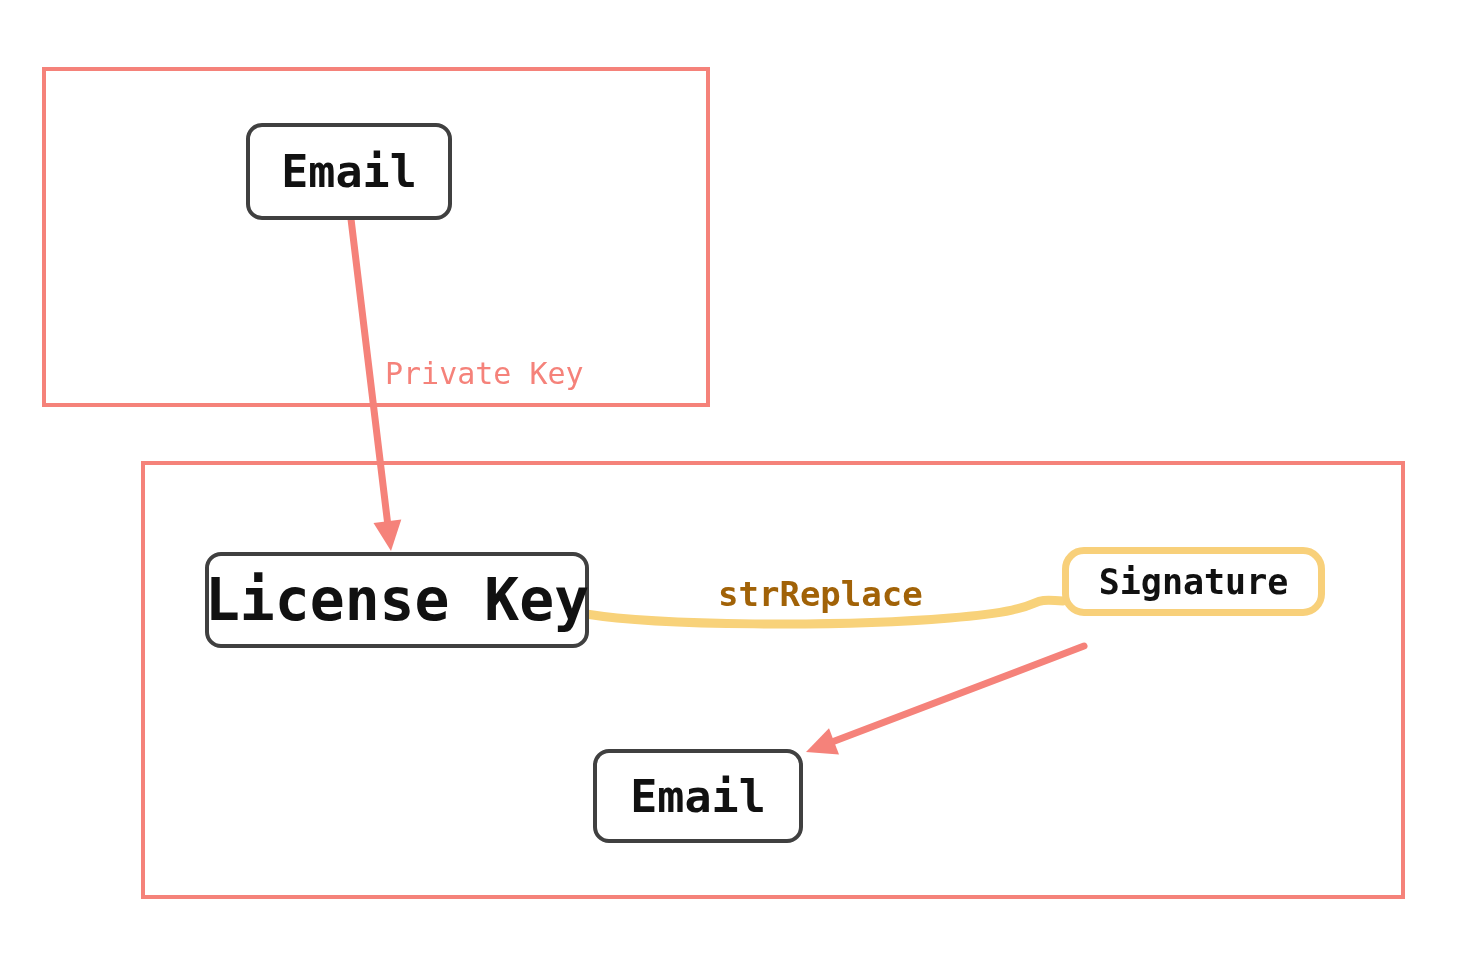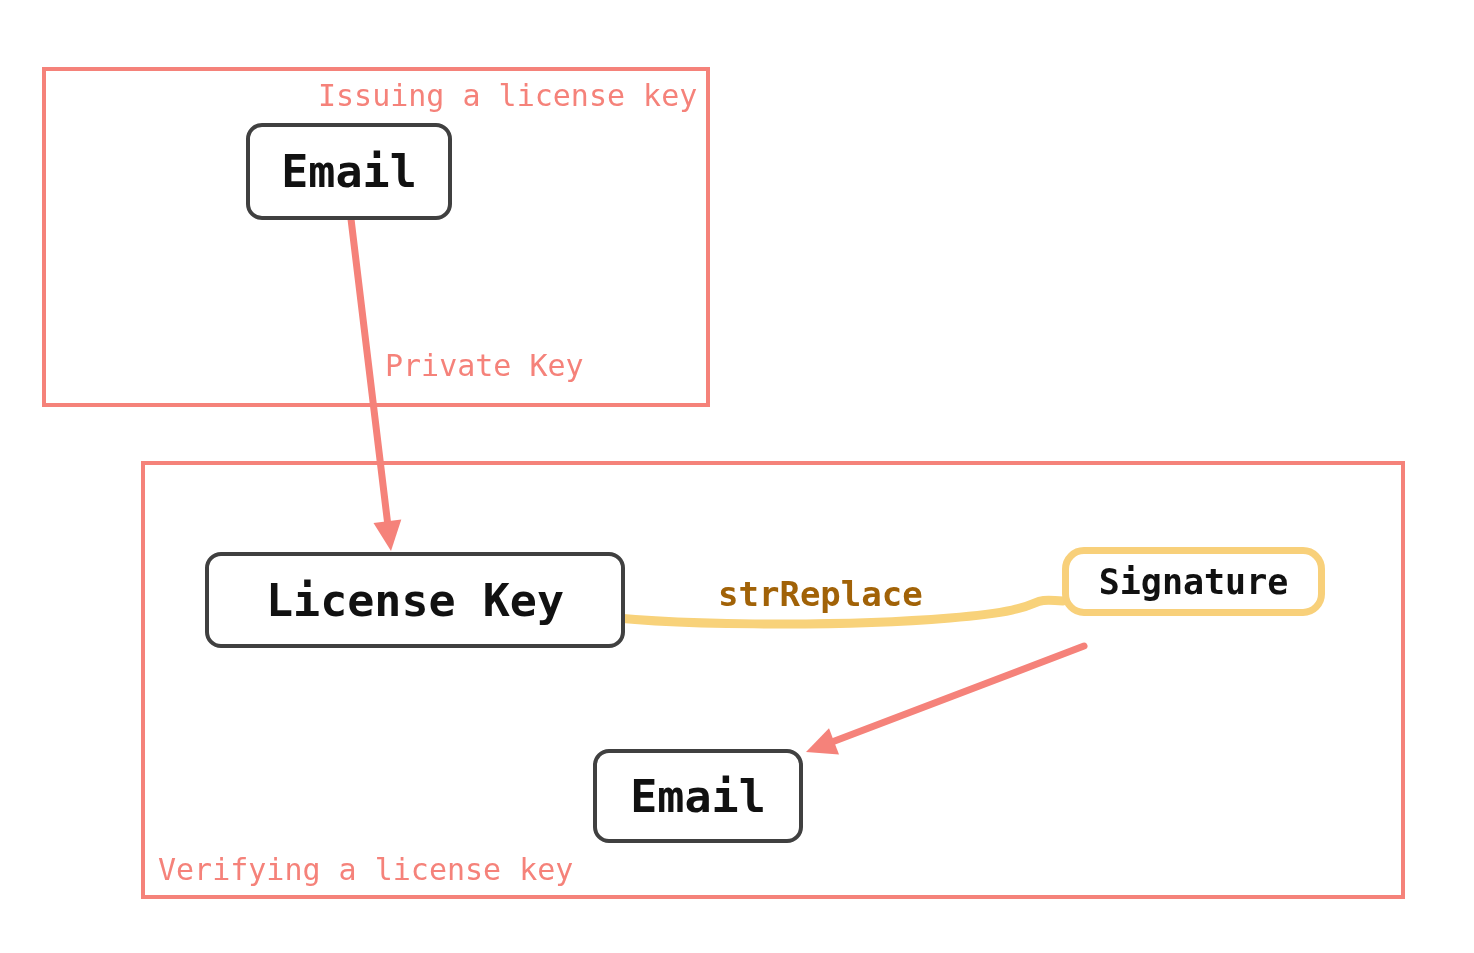--- a/index.html
+++ b/index.html
@@ -60,22 +60,22 @@
     white-space: nowrap;
     z-index: 2;
   }
   .node-email-top {
     left: 246px; top: 123px;
     width: 206px; height: 97px;
     font-size: 45px;
   }
   .node-license-key {
     left: 205px; top: 552px;
-    width: 420px; height: 96px;
-    font-size: 45px;
+    width: 384px; height: 96px;
+    font-size: 58px;
   }
   .node-signature {
     left: 1062px; top: 547px;
     width: 263px; height: 69px;
     border: 7px solid #f8d07a;
     border-radius: 22px;
     font-size: 35px;
   }
   .node-email-bottom {
     left: 593px; top: 749px;
@@ -83,20 +83,21 @@
     font-size: 45px;
   }
   .edge-label {
     position: absolute;
     white-space: nowrap;
     z-index: 3;
   }
   .edge-label-red {
     color: #f5827a;
     font-size: 30px;
+    margin-top: 8px;
   }
   .edge-label-black {
     color: #a16207;
     font-size: 34px;
     font-weight: bold;
     text-align: right;
   }
   .label-private-key { left: 385px; top: 348px; }
   .label-str-replace { left: 718px; top: 574px; }
   .label-public-key  { left: 931px; top: 713px; }
@@ -132,19 +133,17 @@
   <div class="node node-license-key">
     <span>License Key</span>
   </div>
   <div class="node node-signature">
     <span>Signature</span>
   </div>
   <div class="node node-email-bottom">
     <span>Email</span>
   </div>
 
-  <div class="group-label label-issuing">Issuing a license key</div>
-  <div class="group-label label-verifying">Verifying a license key</div>
 
   <div class="edge-label edge-label-red label-private-key">Private Key</div>
   <div class="edge-label edge-label-black label-str-replace">strReplace</div>
 
 </div>
 
 </body></html>

